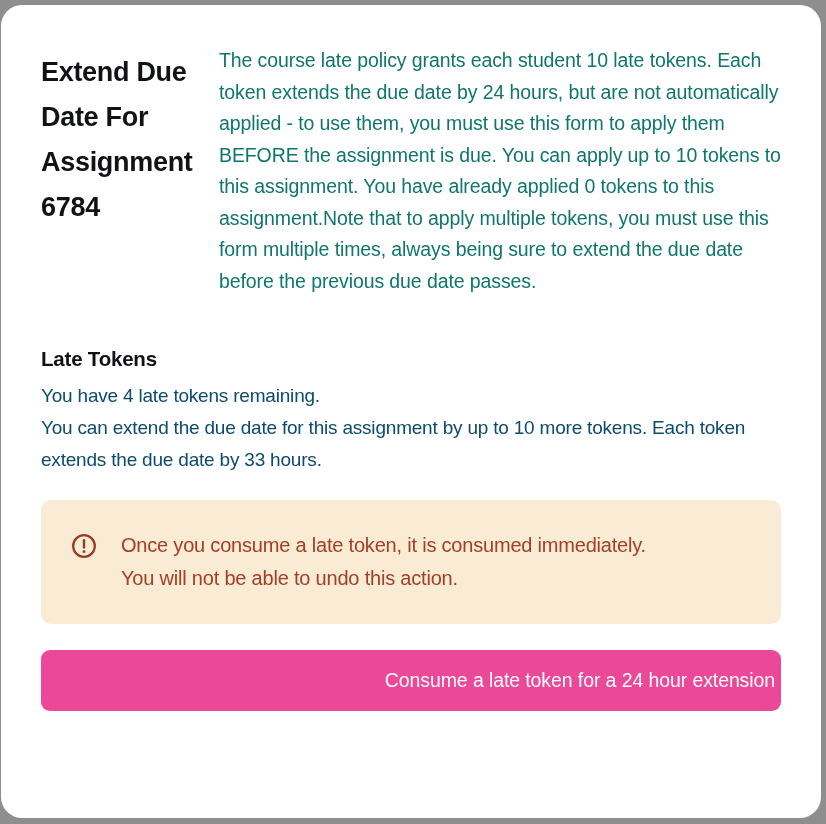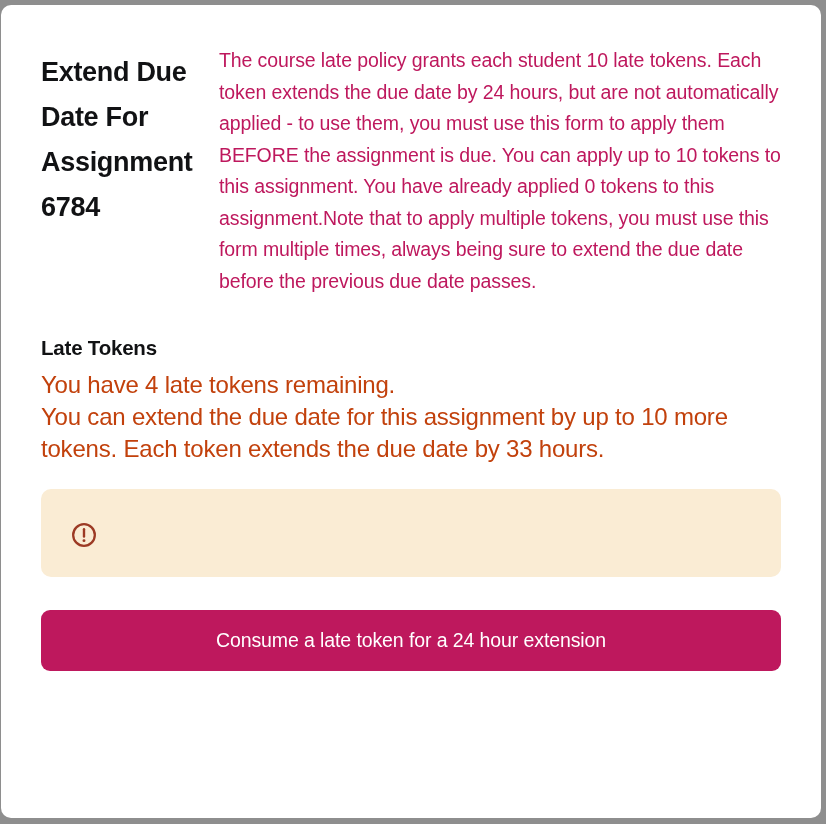--- a/index.html
+++ b/index.html
@@ -17,21 +17,21 @@
     height: 824px;
     background: #8e8e8e;
   }
   .card {
     position: absolute;
     left: 1px;
     top: 5px;
     width: 820px;
     height: 813px;
     background: #ffffff;
-    border-radius: 10px;
+    border-radius: 21px;
     box-sizing: border-box;
     padding: 40px 40px 0 40px;
     overflow: hidden;
   }
   .top-section {
     display: grid;
     grid-template-columns: 178px 1fr;
     column-gap: 0;
     align-items: start;
   }
@@ -41,38 +41,38 @@
     font-size: 27px;
     line-height: 45px;
     font-weight: 700;
     color: #111214;
     letter-spacing: -0.3px;
   }
   .policy-text {
     margin: 0;
     font-size: 19.5px;
     line-height: 31.5px;
-    color: #be185d;
+    color: #0f766e;
     letter-spacing: -0.1px;
   }
   .late-tokens-section {
-    margin-top: 38px;
+    margin-top: 49px;
   }
   .late-tokens-heading {
     margin: 0 0 8px 0;
     font-size: 20.5px;
     line-height: 26px;
     font-weight: 700;
     color: #111214;
     letter-spacing: -0.2px;
   }
   .late-tokens-line {
-    font-size: 24px;
+    font-size: 19px;
     line-height: 32px;
-    color: #c2410c;
+    color: #0c4a6e;
     letter-spacing: -0.2px;
   }
   .warning-box {
     margin-top: 24px;
     background: #faecd4;
     border-radius: 10px;
     padding: 29px 30px;
     display: flex;
     align-items: flex-start;
     gap: 24px;
@@ -90,30 +90,30 @@
     color: #a43e28;
     font-size: 20px;
     line-height: 33px;
     letter-spacing: -0.2px;
     max-width: 640px;
   }
   .consume-button {
     display: block;
     width: 100%;
     height: 61px;
-    margin-top: 33px;
-    background: #be185d;
+    margin-top: 26px;
+    background: #ec4899;
     border: none;
     border-radius: 9px;
     color: #ffffff;
     font-family: "Liberation Sans", "DejaVu Sans", sans-serif;
     font-size: 19.5px;
     letter-spacing: -0.1px;
     cursor: pointer;
-    text-align: center;
+    text-align: right;
   }
 </style>
 </head>
 <body>
 
 <div class="backdrop">
   <div class="card">
 
     <div class="top-section">
       <h1 class="dialog-title">Extend Due Date For Assignment 6784</h1>
@@ -127,18 +127,22 @@
     </div>
 
     <div class="warning-box">
       <span class="warning-icon">
         <svg viewBox="0 0 24 24" fill="none" xmlns="http://www.w3.org/2000/svg">
           <circle cx="12" cy="12" r="10" stroke="currentColor" stroke-width="2.1" fill="none"></circle>
           <line x1="12" y1="6.6" x2="12" y2="13.4" stroke="currentColor" stroke-width="2.2" stroke-linecap="round"></line>
           <circle cx="12" cy="17.2" r="1.35" fill="currentColor"></circle>
         </svg>
       </span>
+      <div class="warning-text">
+        <div>Once you consume a late token, it is consumed immediately.</div>
+        <div>You will not be able to undo this action.</div>
+      </div>
     </div>
 
     <button class="consume-button">Consume a late token for a 24 hour extension</button>
 
   </div>
 </div>
 
 </body></html>

